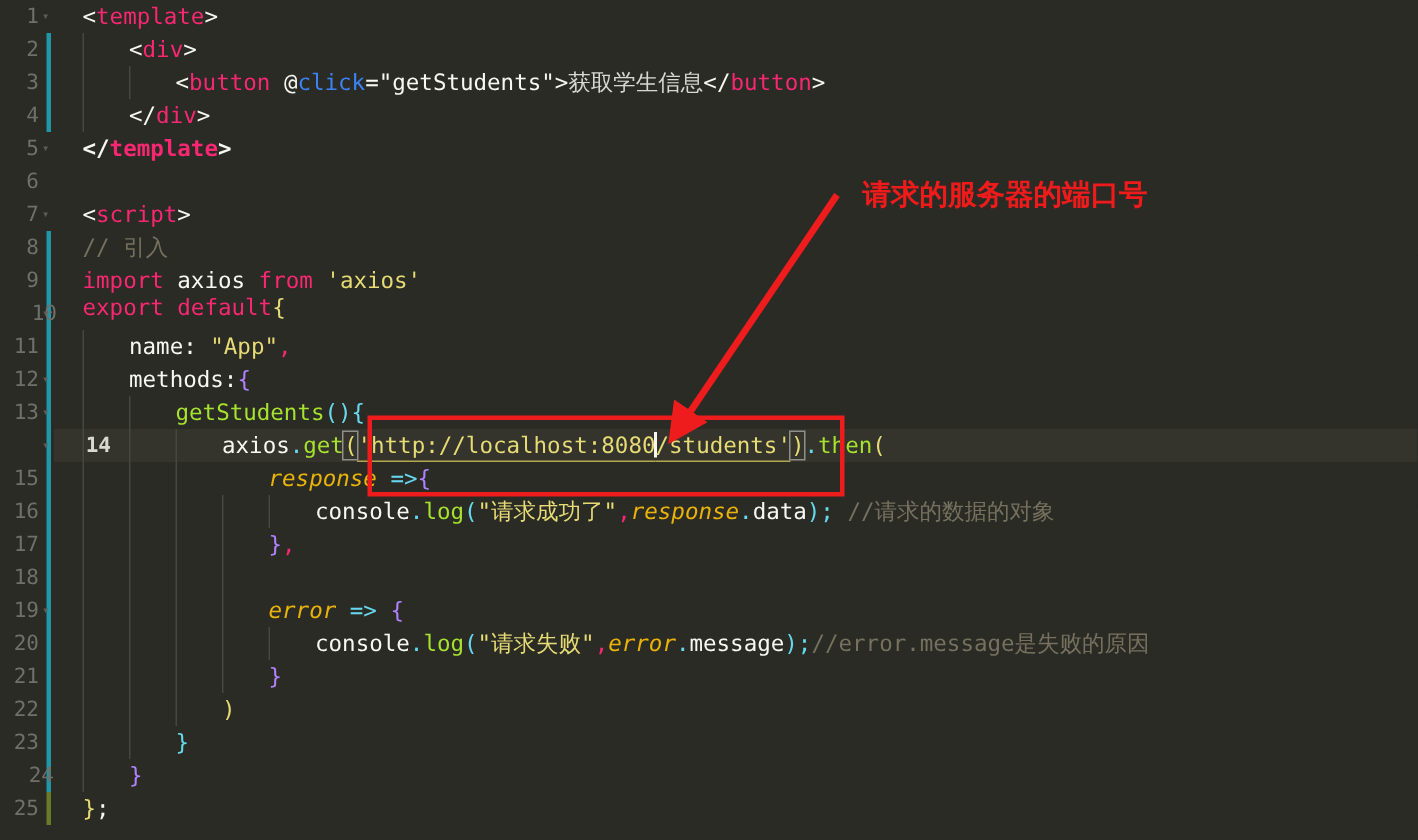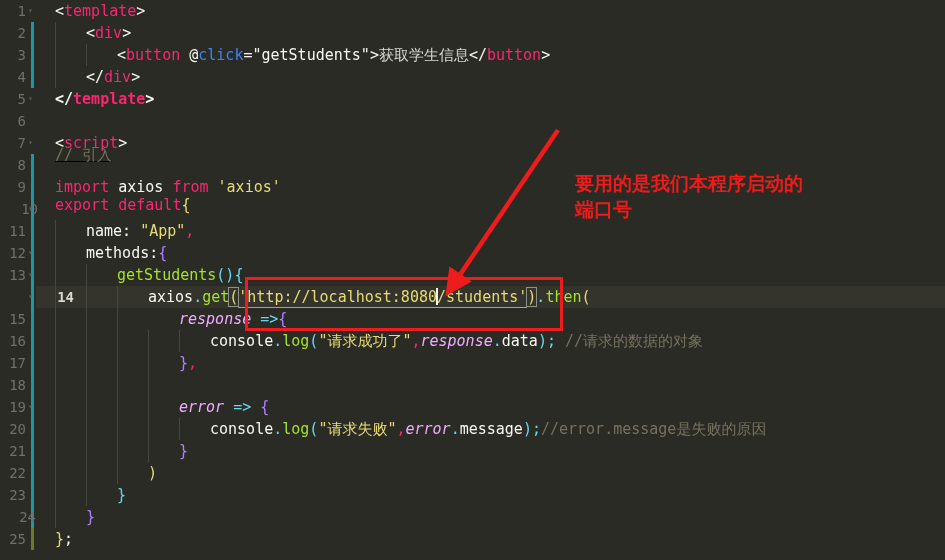--- a/index.html
+++ b/index.html
@@ -97,21 +97,21 @@
   
   .t-tag      { color: #f92672; }
   .t-punc     { color: #f8f8f2; }
   .t-attr     { color: #3b82f6; }
   .t-at       { color: #f8f8f2; }
   .t-str      { color: #e6db74; }
   .t-kw       { color: #f92672; }
   .t-plain    { color: #f8f8f2; }
   .t-fn       { color: #a6e22e; }
   .t-obj      { color: #66d9ef; }
-  .t-param    { color: #f0abfc; font-style: italic; }
+  .t-param    { color: #eab308; font-style: italic; }
   .t-comment  { color: #75715e; }
   .t-brace-p  { color: #f92672; }
   .t-brace-y  { color: #e6db74; }
   .t-brace-b  { color: #66d9ef; }
   .t-brace-m  { color: #ae81ff; }
   .t-cn-tag   { color: #d8d8d2; }
   .t-prop     { color: #f8f8f2; }
 
   
   .bmatch {
@@ -229,21 +229,21 @@
     <div class="code" style="top:22px; left:86px;"><span class="t-punc">&lt;</span><span class="t-tag">div</span><span class="t-punc">&gt;</span></div>
 
     <div class="code" style="top:44px; left:117px;"><span class="t-punc">&lt;</span><span class="t-tag">button</span><span class="t-plain"> </span><span class="t-at">@</span><span class="t-attr">click</span><span class="t-punc">=</span><span class="t-plain">"getStudents"</span><span class="t-punc">&gt;</span><span class="t-cn-tag" style="font-family:'DejaVu Sans',sans-serif;">获取学生信息</span><span class="t-punc">&lt;/</span><span class="t-tag">button</span><span class="t-punc">&gt;</span></div>
 
     <div class="code" style="top:66px; left:86px;"><span class="t-punc">&lt;/</span><span class="t-tag">div</span><span class="t-punc">&gt;</span></div>
 
     <div class="code" style="top:88px;font-weight:bold;"><span class="t-punc">&lt;/</span><span class="t-tag">template</span><span class="t-punc">&gt;</span></div>
 
     <div class="code" style="top:132px;"><span class="t-punc">&lt;</span><span class="t-tag">script</span><span class="t-punc">&gt;</span></div>
 
-    <div class="code" style="top:144px;text-decoration:underline;"><span class="t-comment">// 引入</span></div>
+    <div class="code" style="top:154px;"><span class="t-comment">// 引入</span></div>
 
     <div class="code" style="top:176px;"><span class="t-kw">import</span><span class="t-plain"> axios </span><span class="t-kw">from</span><span class="t-str"> 'axios'</span></div>
 
     <div class="code" style="top:194px;"><span class="t-kw">export</span><span class="t-kw"> default</span><span class="t-brace-y">{</span></div>
 
     <div class="code" style="top:220px; left:86px;"><span class="t-plain">name: </span><span class="t-str">"App"</span><span class="t-brace-p">,</span></div>
 
     <div class="code" style="top:242px; left:86px;"><span class="t-plain">methods:</span><span class="t-brace-m">{</span></div>
 
     <div class="code" style="top:264px; left:117px;"><span class="t-fn">getStudents</span><span class="t-brace-b">()</span><span class="t-brace-b">{</span></div>
@@ -276,18 +276,17 @@
 
   <svg class="arrow" viewBox="0 0 945 560">
     <defs>
       <marker id="ah" markerWidth="6" markerHeight="6" refX="4.6" refY="3" orient="auto" markerUnits="strokeWidth">
         <path d="M0,0 L6,3 L0,6 z" fill="#ee1c1c"></path>
       </marker>
     </defs>
     <line x1="558" y1="130" x2="449" y2="291" stroke="#ee1c1c" stroke-width="4.5" marker-end="url(#ah)"></line>
   </svg>
 
-
-  <div class="annot" style="left:575px; top:170px; width:360px;">要用的是我们本程序启动的
-端口号</div>
+  <div class="annot" style="left:575px; top:117px;">请求的服务器的端口号</div>
+
 
 
 </div>
 
 </body></html>

